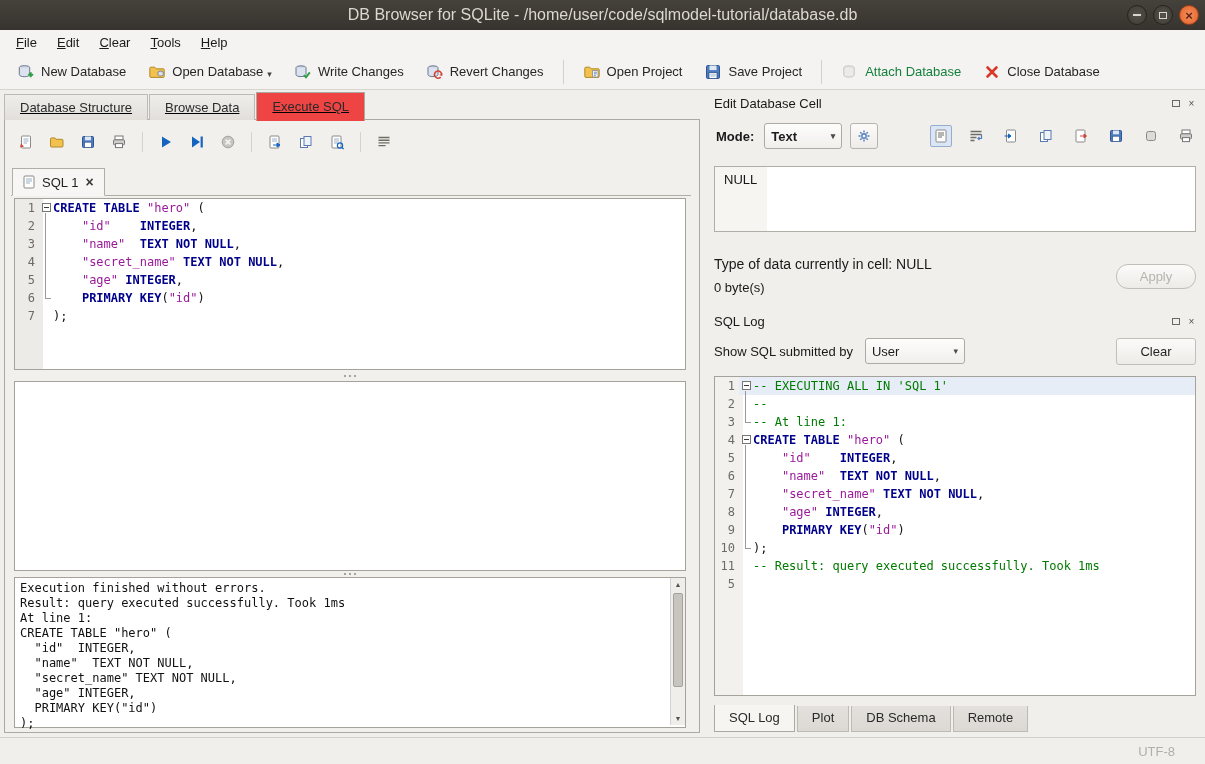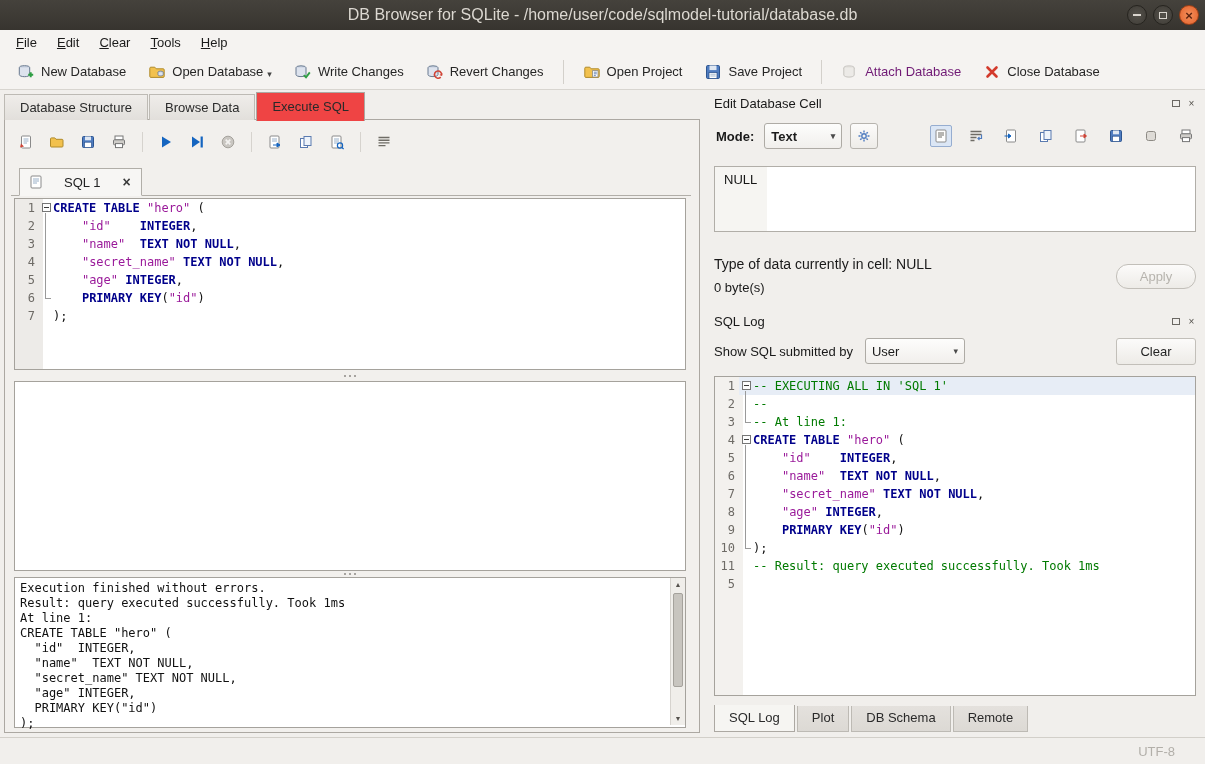--- a/index.html
+++ b/index.html
@@ -20,48 +20,48 @@
   
   .menubar { position:absolute; left:0; top:30px; right:0; height:24px; background:#f5f3f1;
     display:flex; align-items:center; padding-left:6px; }
   .menu-item { display:inline-block; padding:3px 10px; font-size:13px; color:#1b1b1b; }
   .menu-item::first-letter { text-decoration:underline; }
 
   
   .toolbar { position:absolute; left:0; top:54px; right:0; height:36px; background:#f5f3f1;
     border-bottom:1px solid #d8d5d0; display:flex; align-items:center; padding:0 8px; gap:4px; }
   .tbtn { display:flex; align-items:center; gap:6px; padding:4px 9px; border-radius:3px; font-size:13px; color:#262626; }
-  .tbtn.disabled { color:#701a75; }
+  .tbtn.disabled { color:#15803d; }
   .tbtn.disabled svg { opacity:.45; }
   .ticon { width:18px; height:18px; display:inline-flex; }
   .caret { font-size:9px; color:#444; margin-left:-2px; align-self:flex-end; padding-bottom:2px; }
   .tsep { width:1px; height:24px; background:#d3d0cb; margin:0 6px; }
 
   
   .main { position:absolute; left:0; top:90px; right:0; bottom:27px; }
   .left-pane { position:absolute; left:0; top:0; width:706px; height:100%; }
   .right-pane { position:absolute; left:706px; right:0; top:0; height:100%; }
 
   
-  .main-tabs { position:absolute; left:4px; top:2px; height:28px; display:flex; z-index:2; }
+  .main-tabs { position:absolute; left:4px; top:2px; height:28px; display:flex; z-index:2;text-decoration:underline; }
   .tab { padding:0 15px; line-height:26px; font-size:13px; color:#2a2a2a;
     background:linear-gradient(#efedea,#e2dfdb); border:1px solid #bdbab4; border-bottom:none; margin-right:1px; margin-top:2px; }
   .tab.active { background:#ef4444; border-color:#aca8a2; margin-top:0; line-height:28px; height:29px; }
 
   .exec-panel { position:absolute; left:4px; right:6px; top:29px; height:614px;
     border:1px solid #aca8a2; background:#f2f0ed; }
 
   
   .sql-toolbar { position:absolute; left:10px; top:7px; height:30px; display:flex; align-items:center; gap:9px; }
   .sbtn { width:22px; height:22px; display:flex; align-items:center; justify-content:center; }
   .ssep { width:1px; height:20px; background:#d6d3ce; margin:0 3px; }
 
   
   .sql-tabbar { position:absolute; left:6px; right:8px; top:48px; height:28px; border-bottom:1px solid #b1aea8; }
-  .file-tab { position:absolute; left:8px; bottom:-1px; height:28px; display:flex; align-items:center; gap:22px;
+  .file-tab { position:absolute; left:1px; bottom:-1px; height:28px; display:flex; align-items:center; gap:7px;
     padding:12px 10px; background:#f7f6f4; border:1px solid #b1aea8; border-bottom:1px solid #f7f6f4; font-size:13px; color:#222; }
   .file-tab .x { font-size:14px; font-weight:bold; color:#3b3b3b; }
 
   
   .code-view { font-family:"DejaVu Sans Mono", monospace; font-size:12px; overflow:hidden; }
   .editor { position:absolute; left:9px; top:78px; right:13px; height:172px; border:1px solid #a5a29c;
     background:linear-gradient(90deg,#edebe8 0 28px,#ffffff 28px); }
   .code-row { display:flex; height:18px; line-height:18px; }
   .gut { width:24px; text-align:right; padding-right:4px; flex:none; color:#6e6b66; }
   .fold { width:14px; flex:none; position:relative; text-align:center; }

